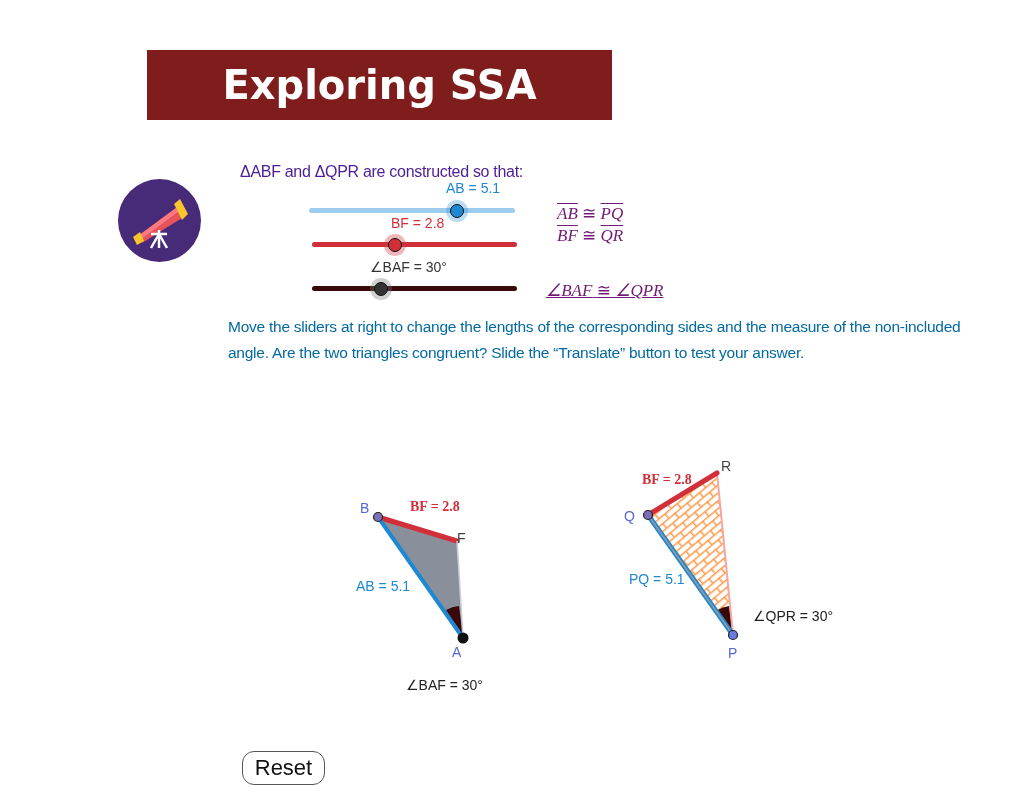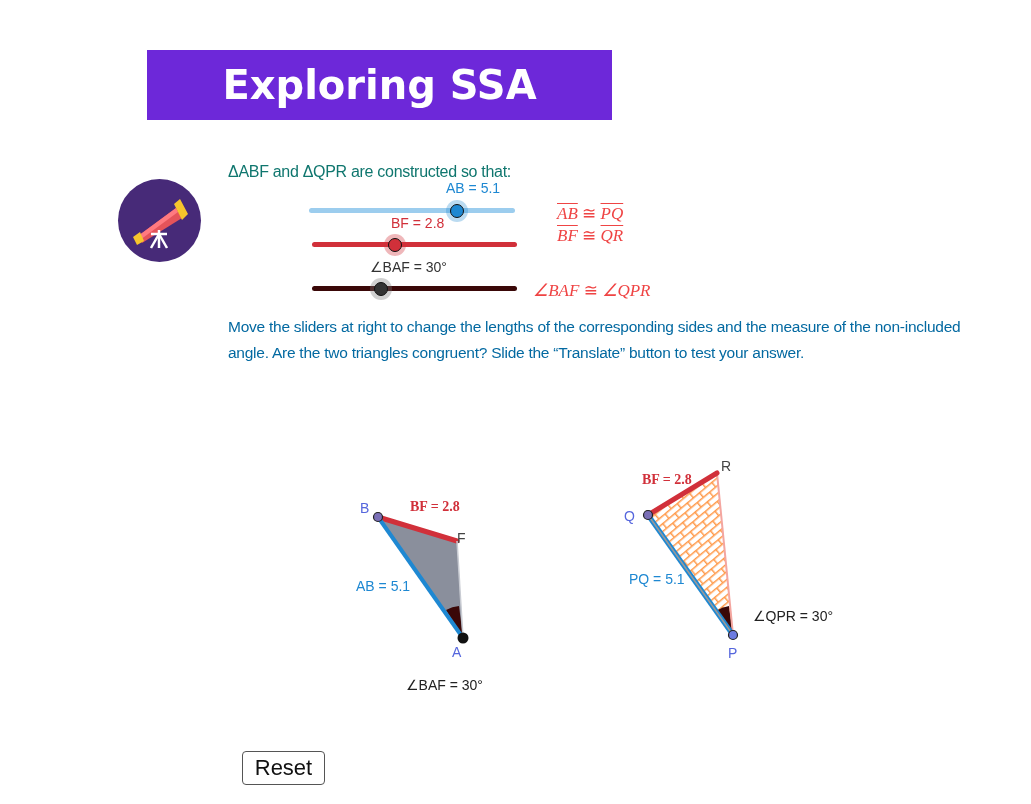--- a/index.html
+++ b/index.html
@@ -1,29 +1,29 @@
 <!DOCTYPE html>
 <html><head>
 <meta charset="utf-8">
 <style>
   html, body { margin:0; padding:0; background:#ffffff; }
   body { width:1031px; height:804px; position:relative; overflow:hidden; font-family:"Liberation Sans", sans-serif; }
   .abs { position:absolute; }
-  .title-banner { left:147px; top:50px; width:465px; height:70px; background:#6d28d9; }
+  .title-banner { left:147px; top:50px; width:465px; height:70px; background:#7f1d1d; }
   .title-text { position:absolute; left:0; right:0; top:0; bottom:0; display:flex; align-items:center; justify-content:center; color:#fff; font-family:"DejaVu Sans", sans-serif; font-weight:bold; font-size:40px; letter-spacing:0px; }
   .icon-circle { left:118px; top:179px; width:83px; height:83px; border-radius:50%; background:#472a78; }
-  .intro { left:228px; top:163px; font-family:"Liberation Sans", sans-serif; font-size:16px; color:#0f766e; letter-spacing:-0.3px; }
+  .intro { left:240px; top:163px; font-family:"Liberation Sans", sans-serif; font-size:16px; color:#4c1d95; letter-spacing:-0.3px; }
   .slider-label { font-family:"Liberation Sans", sans-serif; font-size:14px; white-space:nowrap; }
   .track { height:5px; border-radius:3px; }
   .knob-halo { border-radius:50%; }
   .knob { border-radius:50%; border:1.5px solid #111; box-sizing:border-box; }
-  .math { font-family:"Liberation Serif", serif; font-style:italic; font-size:17px; color:#ef4444; white-space:nowrap; }
+  .math { font-family:"Liberation Serif", serif; font-style:italic; font-size:17px; color:#701a75; white-space:nowrap; }
   .ov { text-decoration:overline; }
   .instructions { left:228px; top:314px; width:760px; font-family:"Liberation Sans", sans-serif; font-size:15.5px; line-height:26px; color:#0369a1; letter-spacing:-0.25px; }
-  .reset-btn { left:242px; top:751px; width:83px; height:34px; border:1px solid #555; border-radius:4px; background:#fff; box-sizing:border-box; font-family:"Liberation Sans", sans-serif; font-size:22px; display:flex; align-items:center; justify-content:center; color:#111; cursor:pointer; }
+  .reset-btn { left:242px; top:751px; width:83px; height:34px; border:1px solid #555; border-radius:12px; background:#fff; box-sizing:border-box; font-family:"Liberation Sans", sans-serif; font-size:22px; display:flex; align-items:center; justify-content:center; color:#111; cursor:pointer; }
   svg text { font-family:"Liberation Sans", sans-serif; }
 </style>
 </head>
 <body>
 
 <div class="abs title-banner">
   <div class="title-text">Exploring SSA</div>
 </div>
 
 <div class="abs icon-circle">
@@ -63,21 +63,21 @@
 <div class="abs math" style="left:557px; top:203px;">
   <span class="ov">AB</span>
   <span style="font-style:normal;">≅</span>
   <span class="ov">PQ</span>
 </div>
 <div class="abs math" style="left:557px; top:225px;">
   <span class="ov">BF</span>
   <span style="font-style:normal;">≅</span>
   <span class="ov">QR</span>
 </div>
-<div class="abs math" style="left:533px; top:280px;">
+<div class="abs math" style="left:546px; top:280px;text-decoration:underline;">
   <span>∠BAF</span>
   <span style="font-style:normal;">≅</span>
   <span>∠QPR</span>
 </div>
 
 <div class="abs instructions">Move the sliders at right to change the lengths of the corresponding sides and the measure of the non-included angle.  Are the two triangles congruent? Slide the “Translate” button to test your answer.</div>
 
 <svg class="abs" style="left:340px; top:490px;" width="180" height="210" viewBox="0 0 180 210">
   <polygon points="38,27 117,51 123,148" fill="#8a8f9c"></polygon>
   <path d="M 123,148 L 106,120 A 33 33 0 0 1 119,116 Z" fill="#3a0808"></path>

